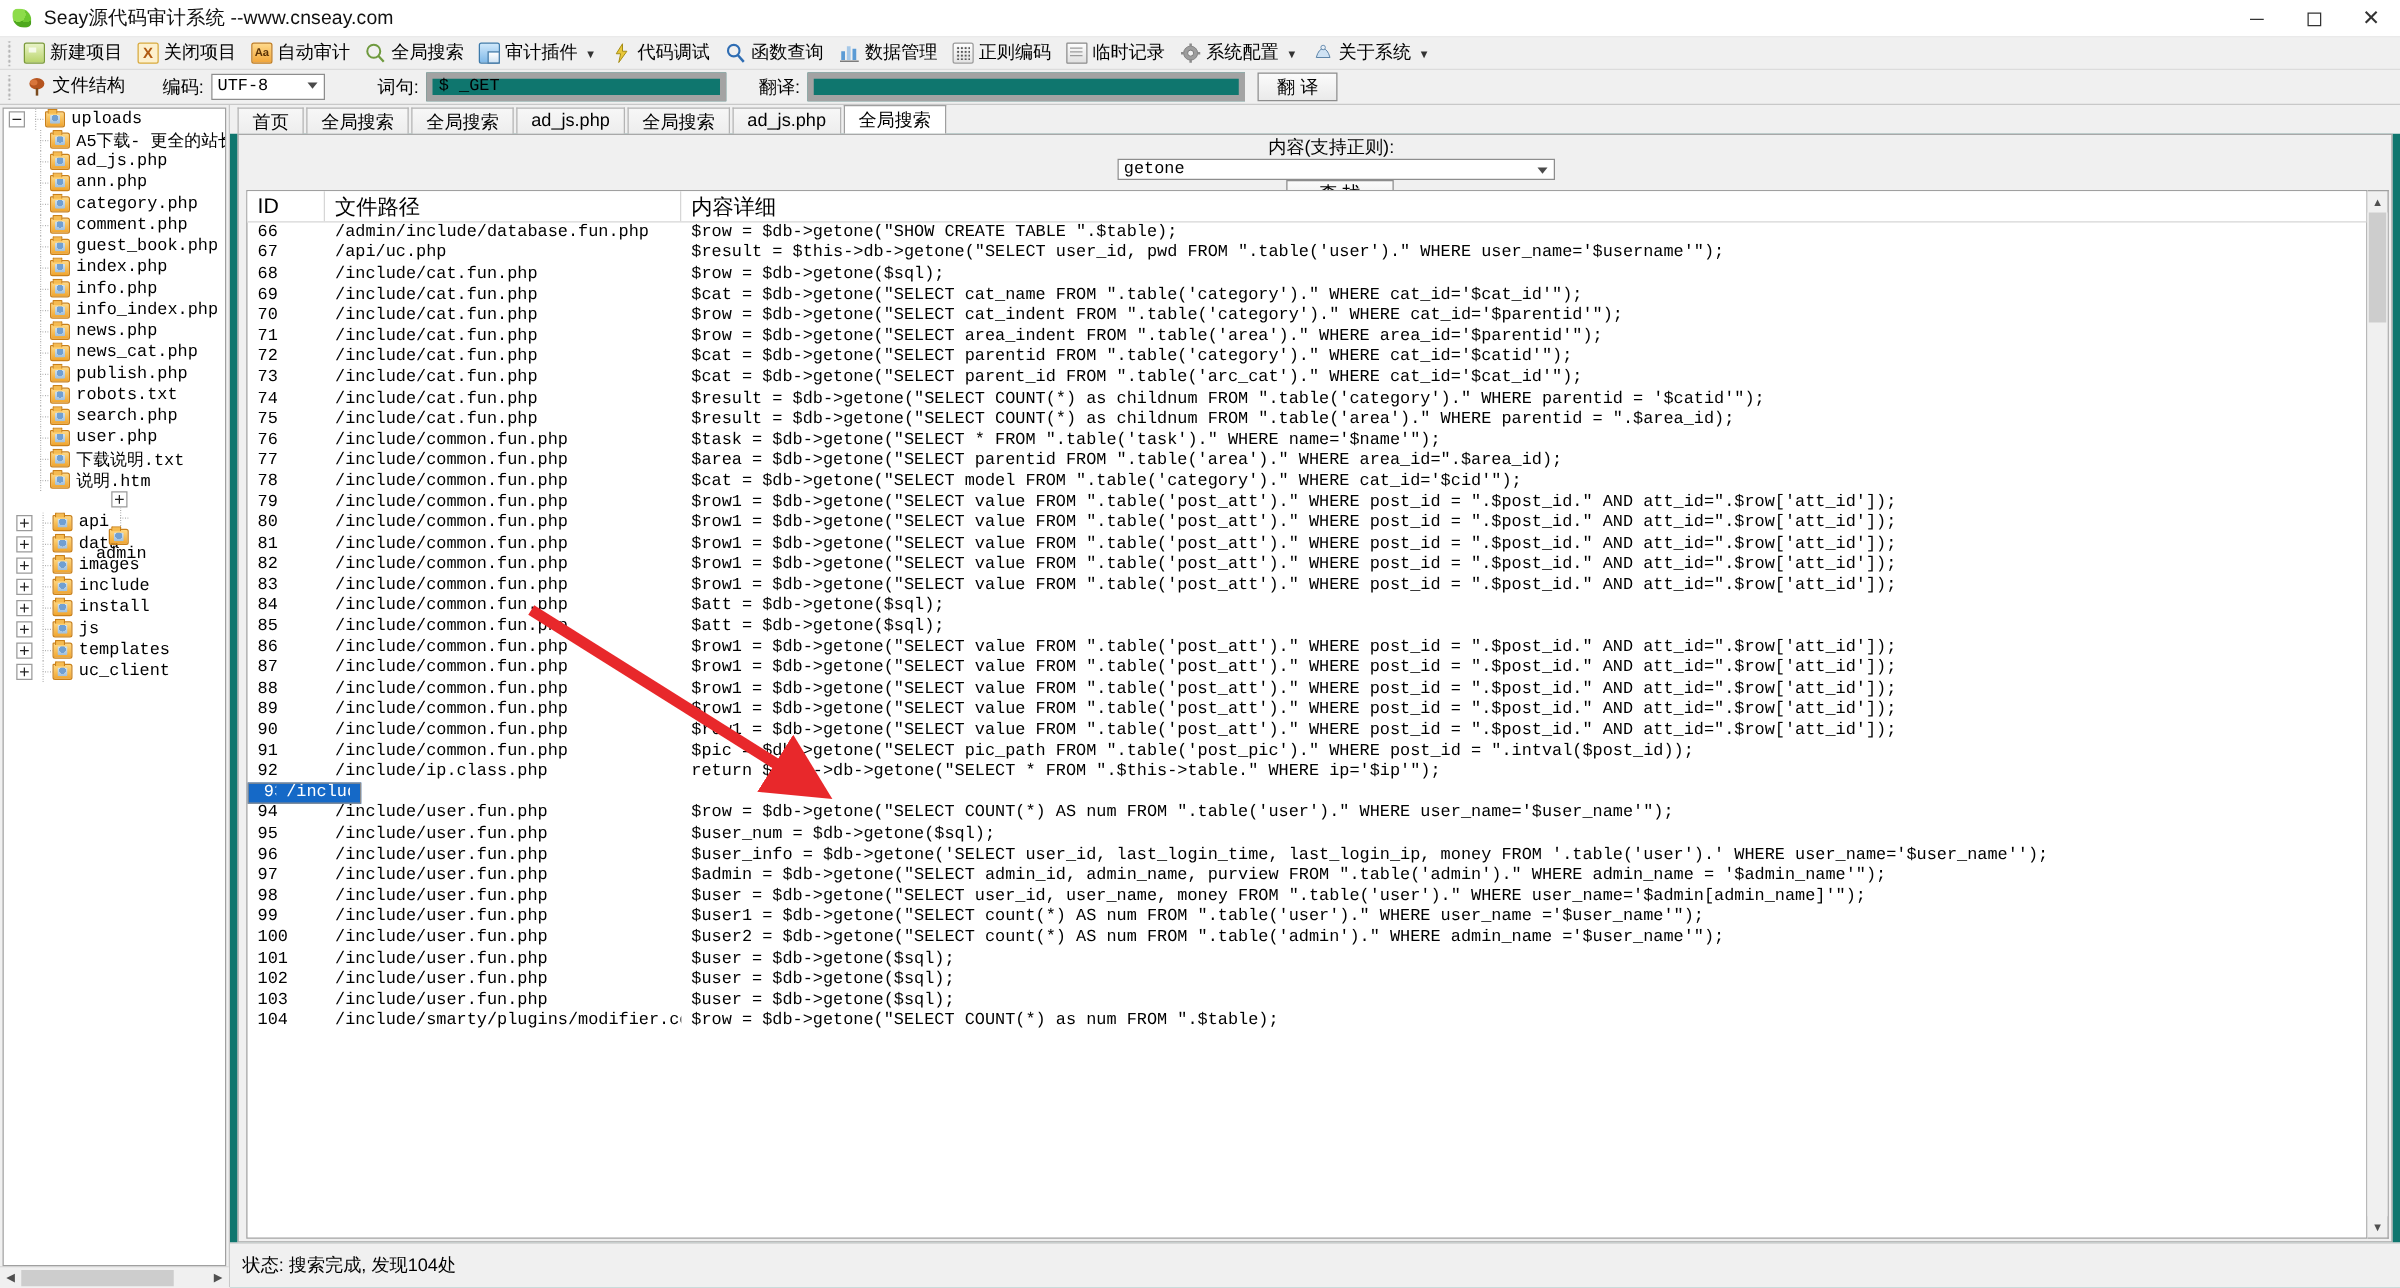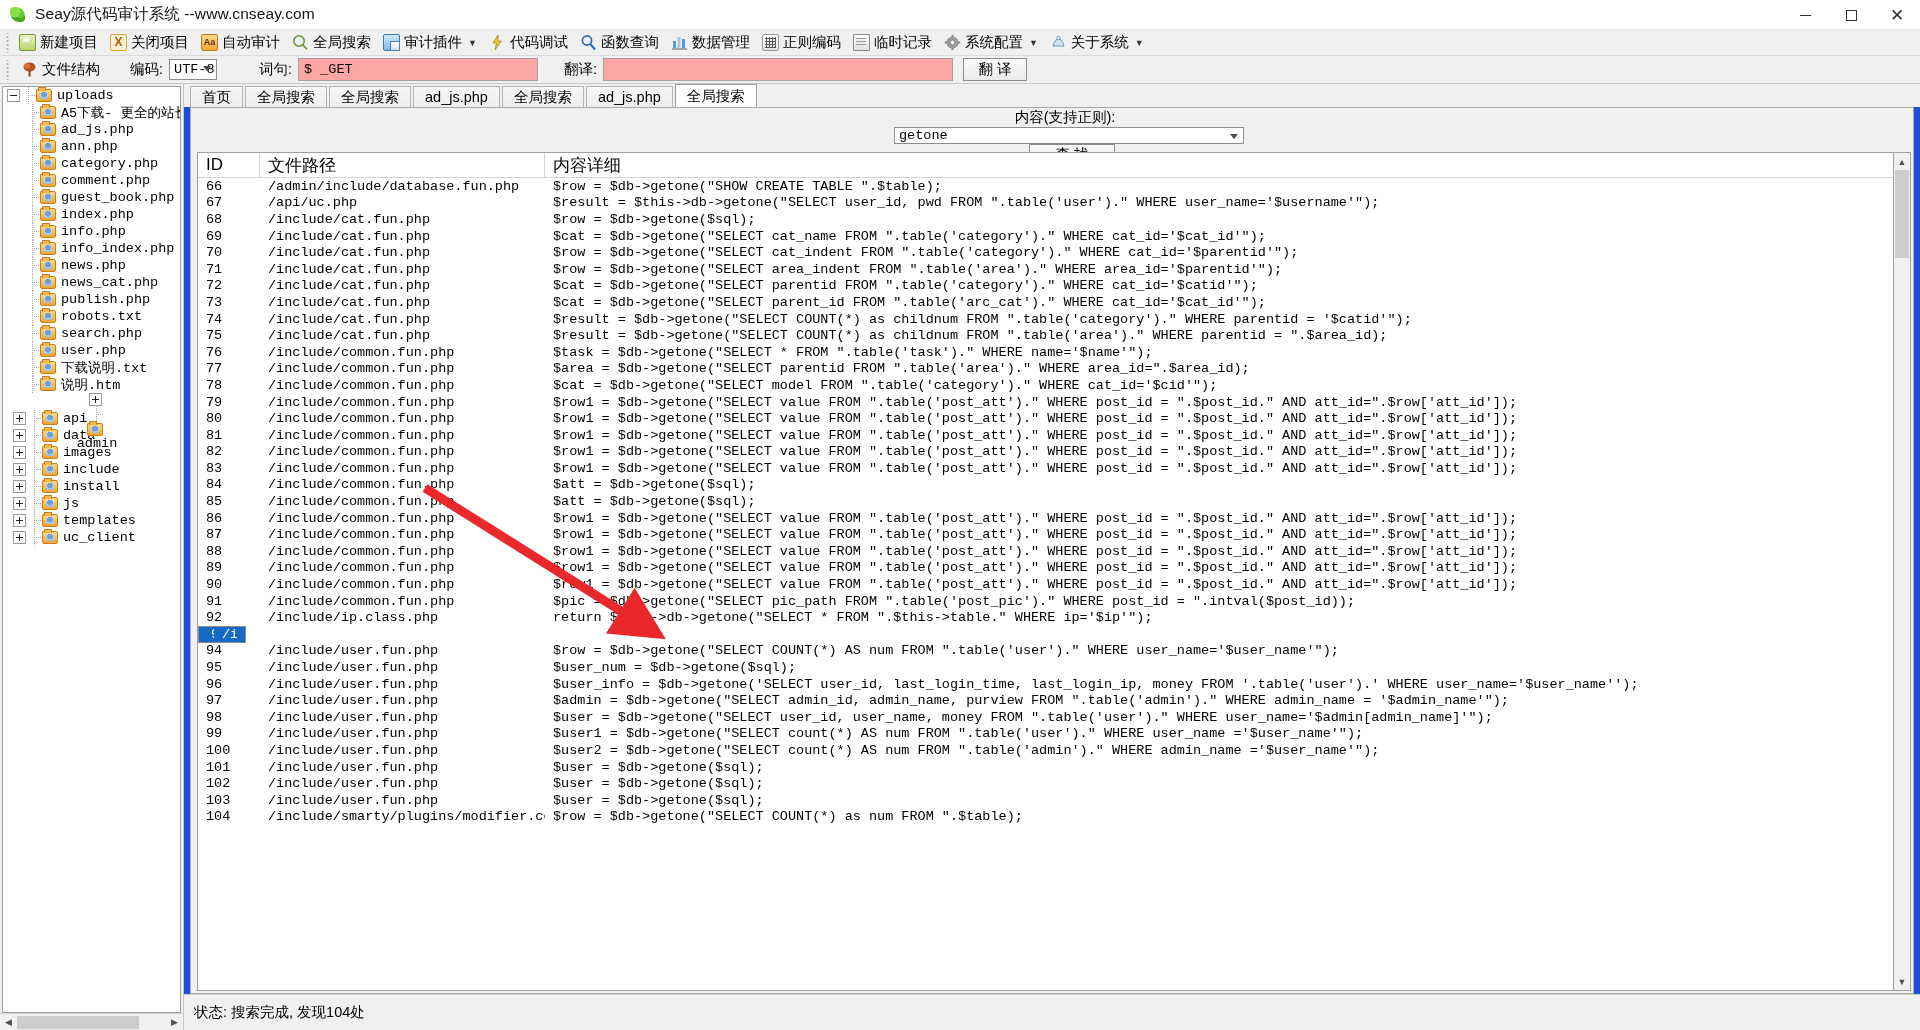--- a/index.html
+++ b/index.html
@@ -73,28 +73,28 @@
   .ico-note:after{content:"";position:absolute;left:2px;top:3px;right:3px;height:1px;
      background:#9b9b9b; box-shadow:0 3px 0 #9b9b9b, 0 6px 0 #9b9b9b;}
 
   
   .optbar {
     height:28px; background:#f0f0f0; display:flex; align-items:center;
     border-bottom:1px solid #c8c8c8; padding-left:4px; gap:0;
   }
   .lbl-txt { font-size:14.5px; white-space:nowrap; }
   .sel {
-    height:21px; width:48px; border:1px solid #8d8d8d; background:#fff;
+    height:21px; width:91px; border:1px solid #8d8d8d; background:#fff;
     font-family:"Liberation Mono", monospace; font-size:13.5px;
     display:flex; align-items:center; padding-left:4px; position:relative;
   }
   .sel .arw { position:absolute; right:5px; top:6px; width:0;height:0;
       border-left:4px solid transparent;border-right:4px solid transparent;border-top:5px solid #4a4a4a;}
   .txtin {
-    height:23px; border:1px solid #a3a3a3; background:#fca5a5;
+    height:23px; border:5px solid #a3a3a3; background:#0f766e;
     font-family:"Liberation Mono", monospace; font-size:13.5px;
     display:flex; align-items:center; padding-left:5px;
   }
   .btn3d {
     border:1px solid #8d8d8d; background:linear-gradient(#fbfbfb,#eaeaea);
     display:flex;align-items:center;justify-content:center;
     font-size:14.5px; cursor:default;
   }
 
   
@@ -126,21 +126,21 @@
   .tlabel { padding-left:1px; }
 
   .hscroll { height:17px; background:#f0f0f0; border-top:1px solid #d4d4d4;
      display:flex; align-items:center; }
   .hs-arrow { width:17px; height:17px; display:flex;align-items:center;justify-content:center;
      font-size:9px; color:#505050; background:#f0f0f0;}
   .hs-track { flex:1; height:17px; background:#f0f0f0; position:relative; }
   .hs-thumb { position:absolute; left:0; top:2px; height:13px; width:122px;
      background:#cdcdcd; border-radius:0; }
 
-  .content { flex:1; display:flex; flex-direction:column; background:#1d4ed8; min-width:0; }
+  .content { flex:1; display:flex; flex-direction:column; background:#0f766e; min-width:0; }
 
   
   .tabs { height:23px; display:flex; align-items:flex-end; padding-left:6px; background:#f0f0f0; }
   .tab {
     height:21px; padding:0 11px; display:flex; align-items:center;
     font-size:14.5px; border:1px solid #b4b4b4; border-bottom:none;
     background:linear-gradient(#f7f7f7,#ededed); margin-right:2px; color:#000;
     border-radius:0; white-space:nowrap; cursor:default;
   }
   .tab.active { background:#fff; height:23px; border-color:#9f9f9f; }

